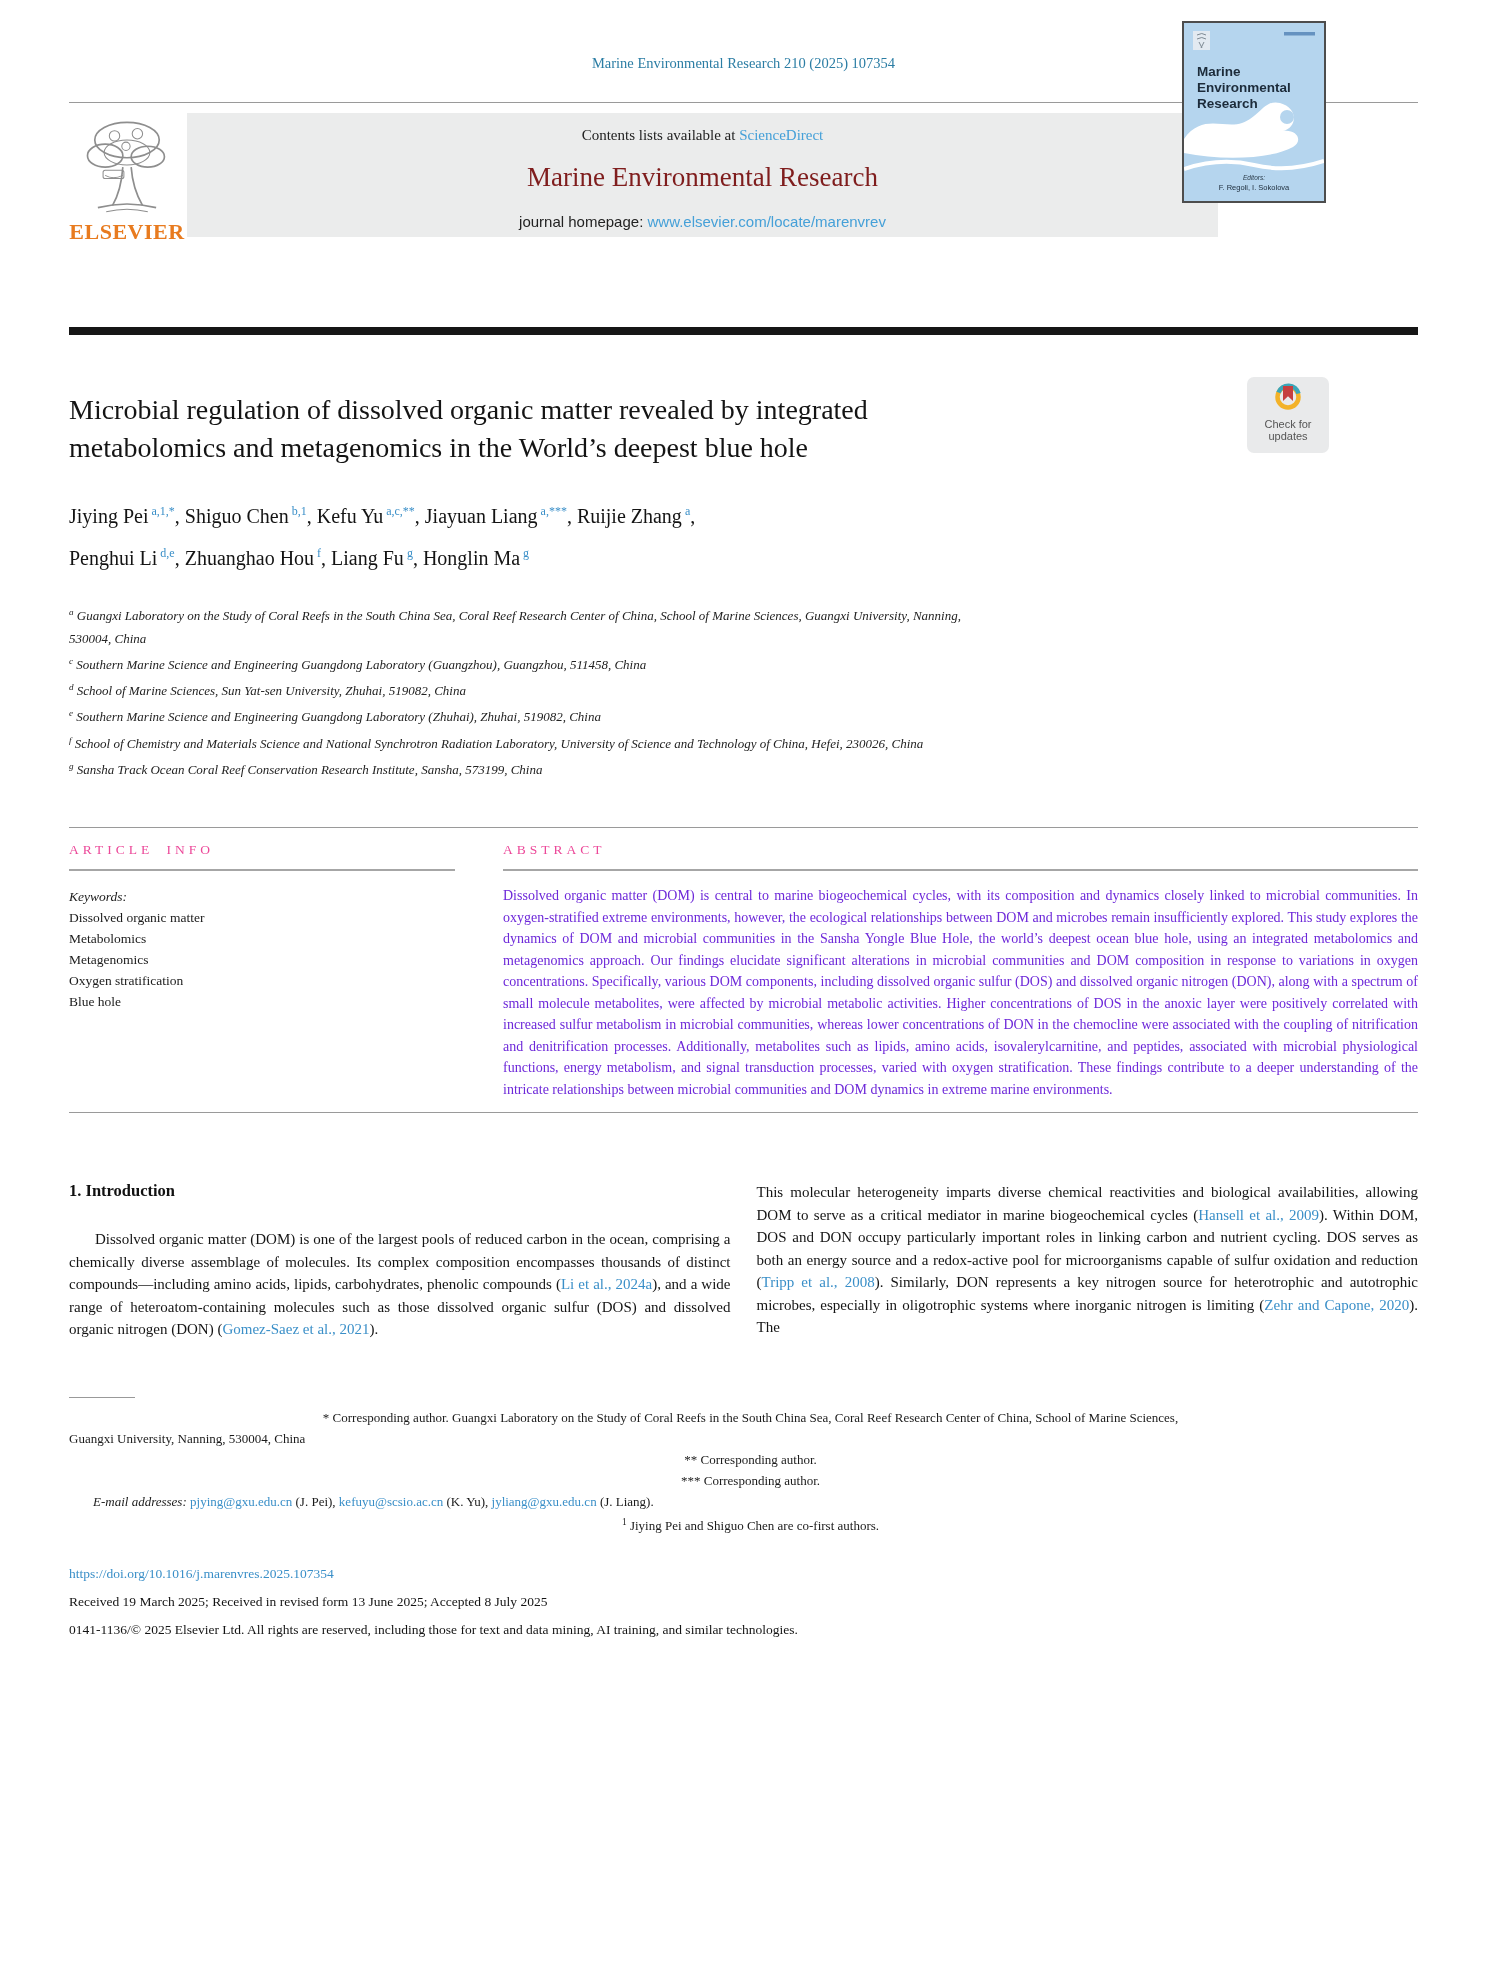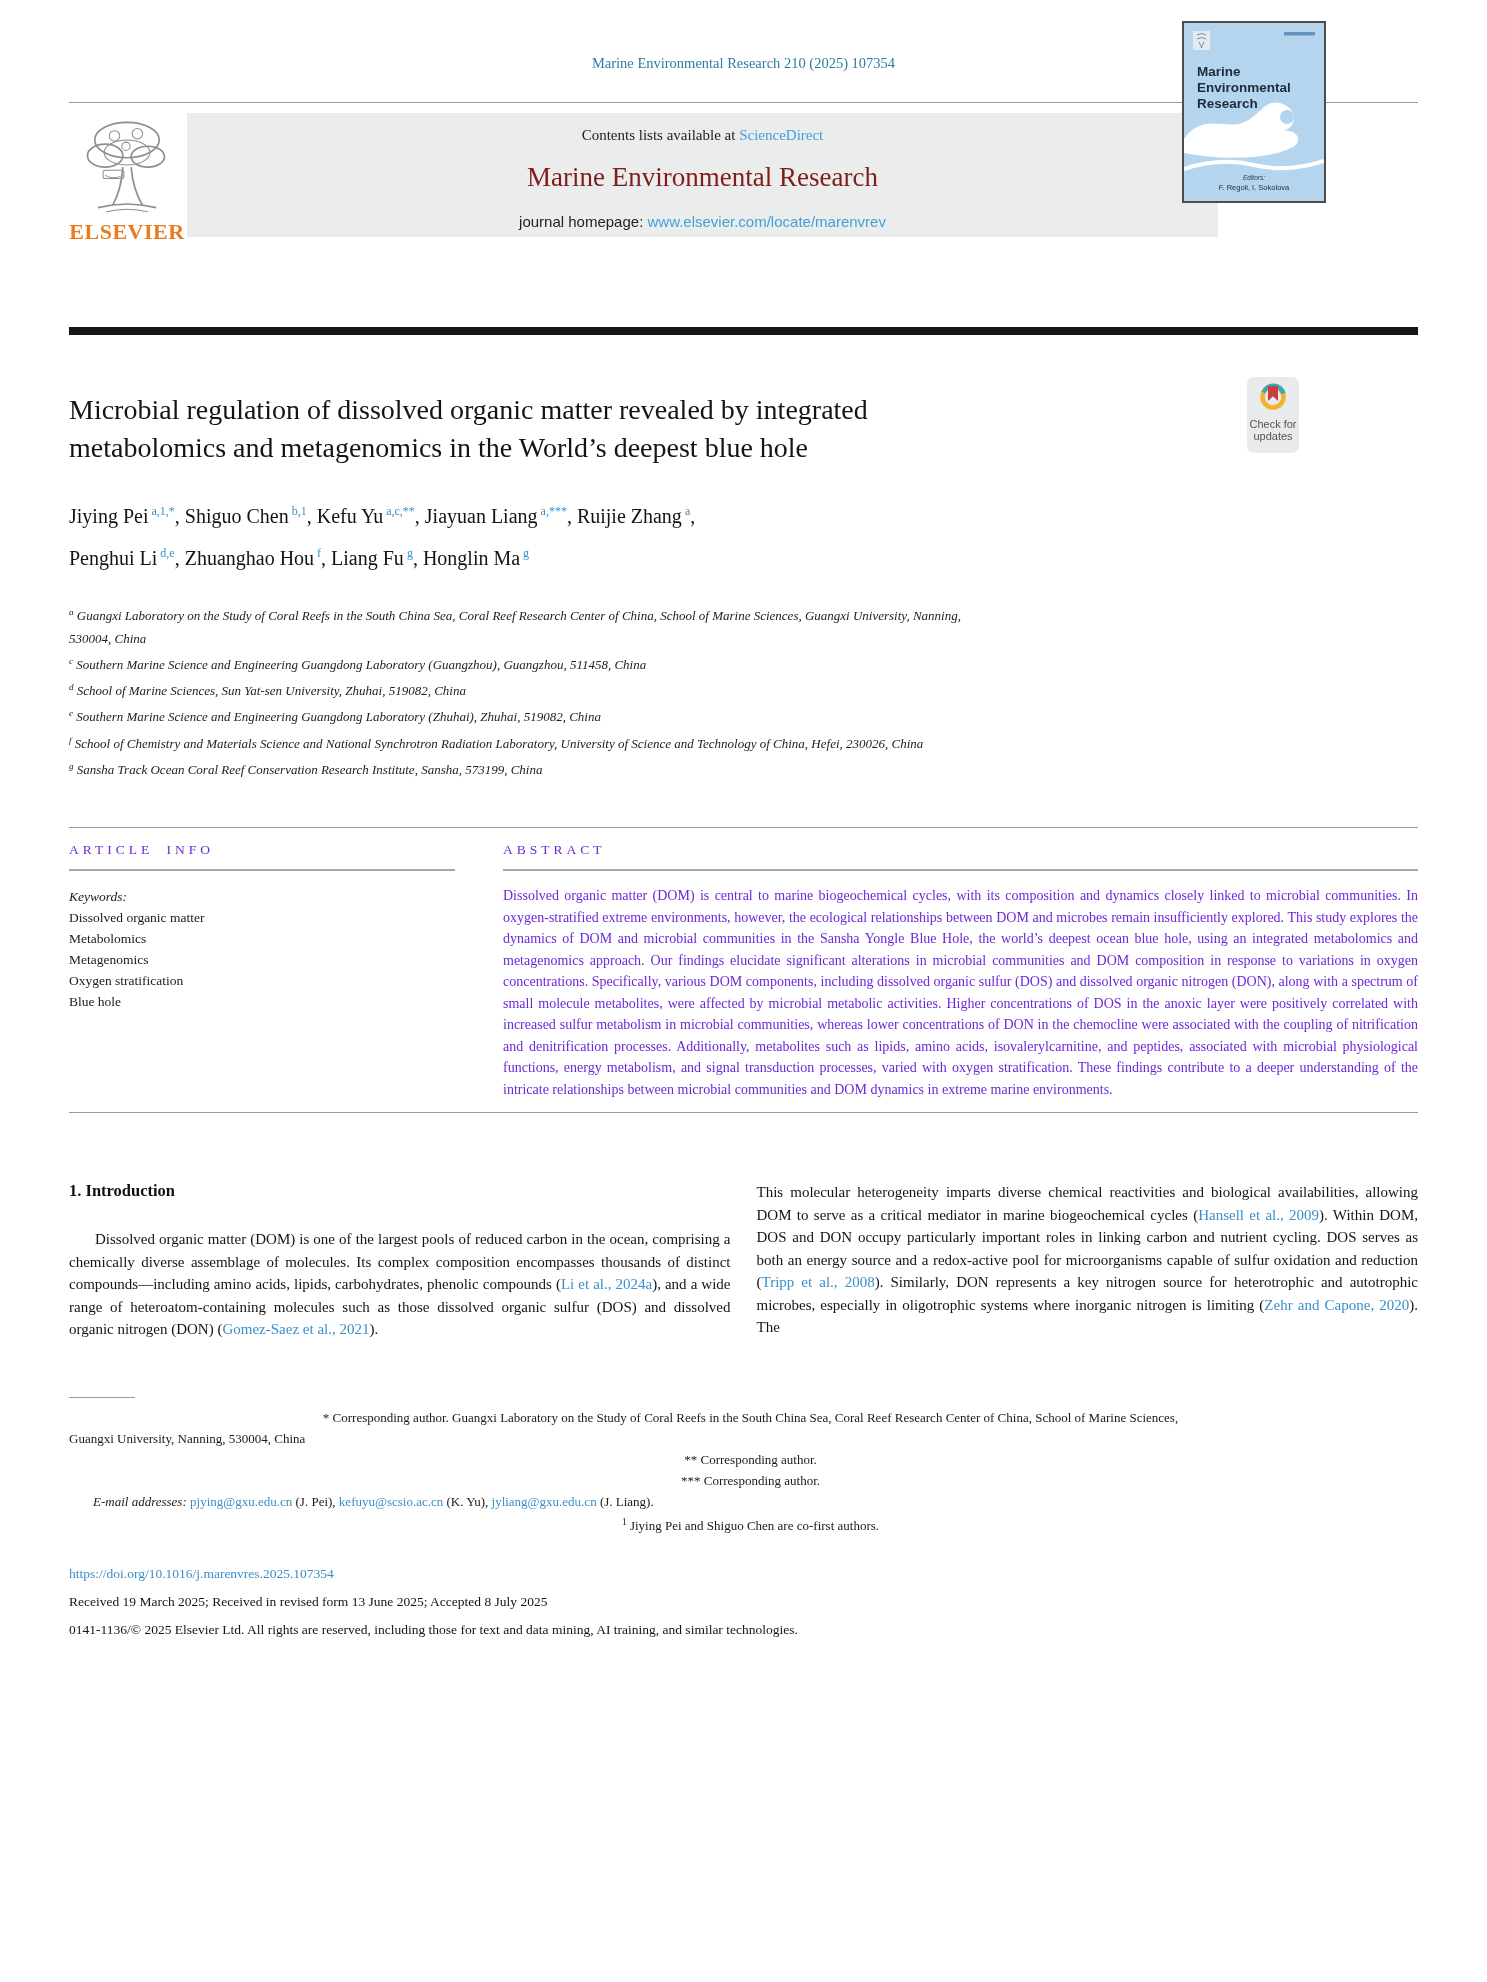--- a/index.html
+++ b/index.html
@@ -32,42 +32,42 @@
   .lnklight { color:#45a0d8; }
 
   
   .cover { position:absolute; left:1182px; top:21px; width:140px; height:178px; border:2px solid #4d4d4d; background:#b5d5ee; cursor:pointer; }
   .cover svg { display:block; }
 
   .blackbar { margin-top:66px; height:8px; background:#161616; }
 
   
   .badge {
-    position:absolute; left:1247px; top:377px; width:52px; height:76px;
+    position:absolute; left:1247px; top:377px; width:82px; height:76px;
     background:#e9eaeb; border-radius:7px; text-align:center; cursor:pointer;
     font-family:"Liberation Sans","DejaVu Sans",sans-serif;
   }
   .badge svg { margin-top:5px; }
   .badge-text { font-size:11px; line-height:12px; color:#555; }
 
   
   .title { margin:56px 0 0 0; max-width:950px; font-size:28px; font-weight:normal; line-height:38px; color:#141414; }
   .authors { margin-top:26px; font-size:20px; line-height:37px; color:#141414; }
   .authors .sup { font-size:60%; }
   .affiliations { margin-top:25px; font-style:italic; font-size:13px; line-height:22px; color:#222; }
   .affiliations .sup { font-size:70%; }
   .sup { vertical-align:super; }
 
   .block-rule { margin-top:46px; border-top:1px solid #9a9a9a; }
 
   
   .info-abstract { display:flex; gap:48px; margin-top:14px; }
   .col-info { width:386px; flex:0 0 386px; }
   .col-abs { flex:1 1 auto; }
-  .sec-head { font-size:13.5px; letter-spacing:4px; word-spacing:6px; color:#6d28d9; }
+  .sec-head { font-size:13.5px; letter-spacing:4px; word-spacing:6px; color:#ec4899; }
   .head-rule { margin-top:11px; border-top:2px solid #a6a6a6; }
   .kw-label { margin-top:15px; font-style:italic; font-size:13.5px; line-height:21px; }
   .kw-list { font-size:13.5px; line-height:21px; }
   .abstract { margin:14px 0 0 0; font-size:14px; line-height:21.5px; text-align:justify; color:#6d28d9; }
 
   .block-rule2 { margin-top:12px; border-top:1px solid #9a9a9a; }
 
   
   .body-cols { display:flex; gap:26px; margin-top:68px; }
   .body-cols .col { flex:1 1 0; }

